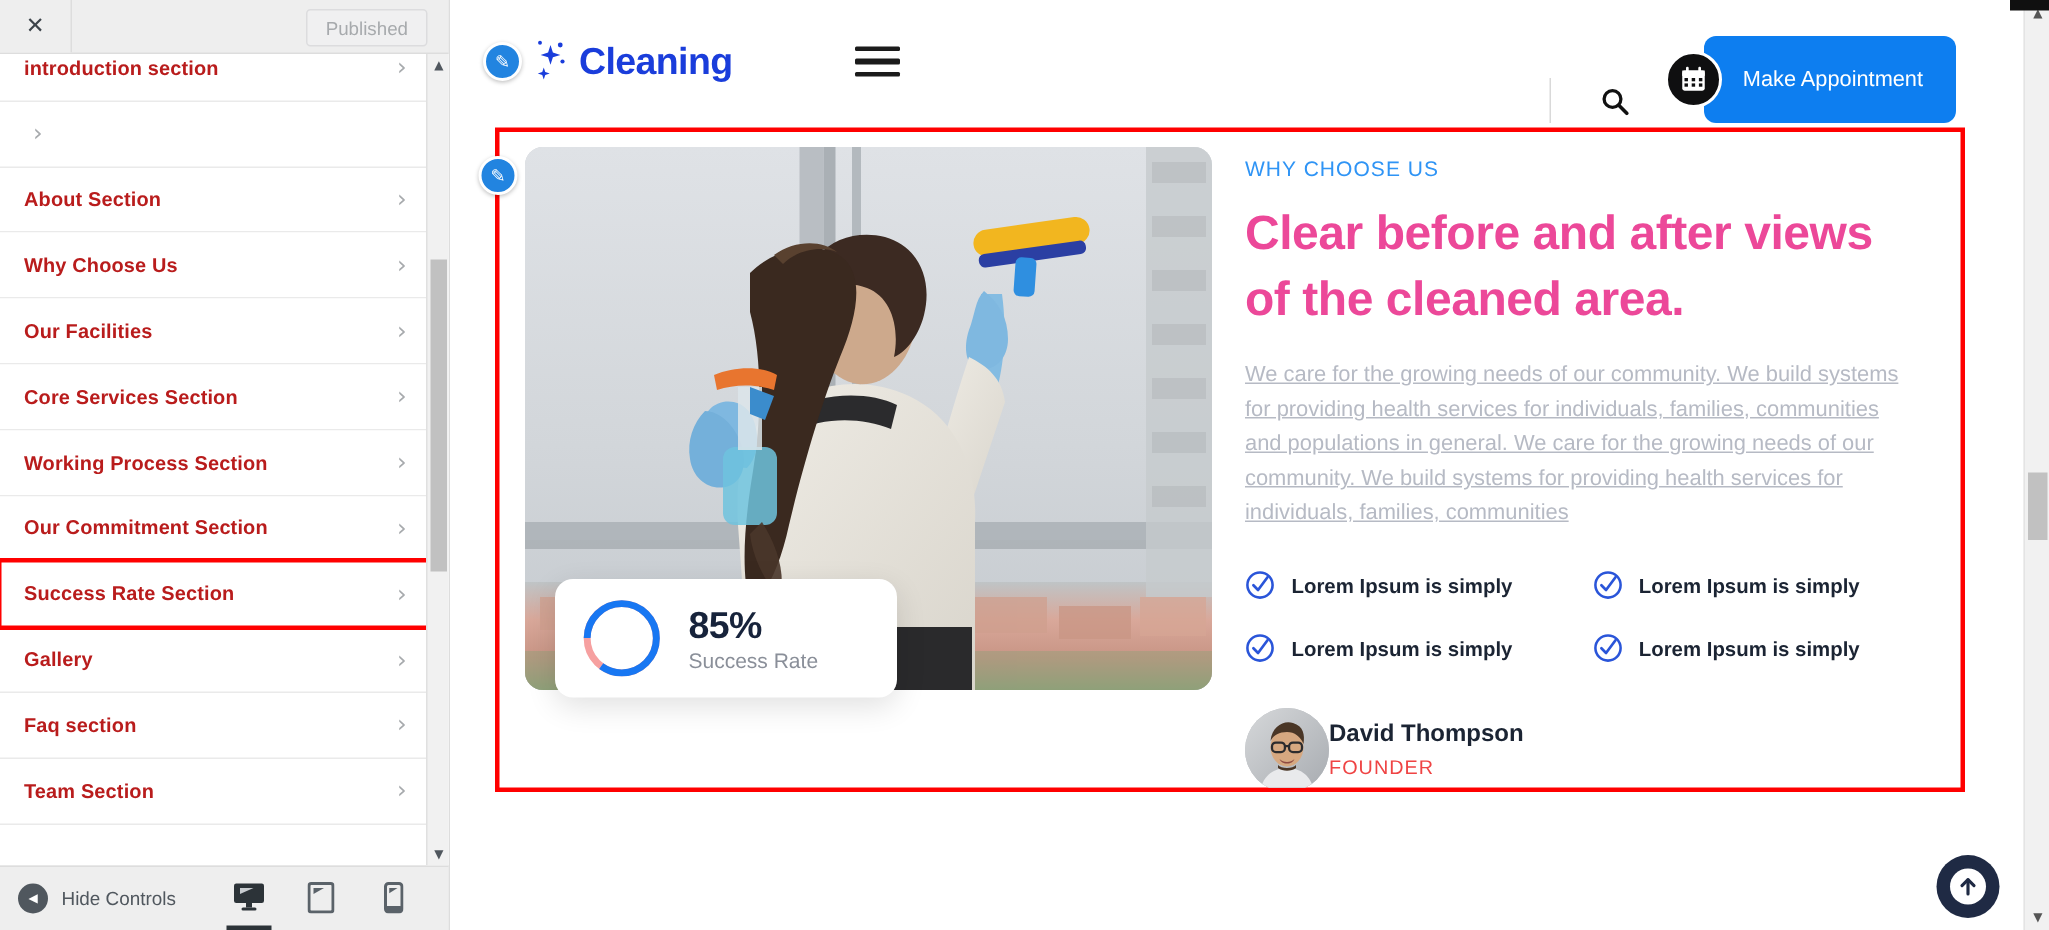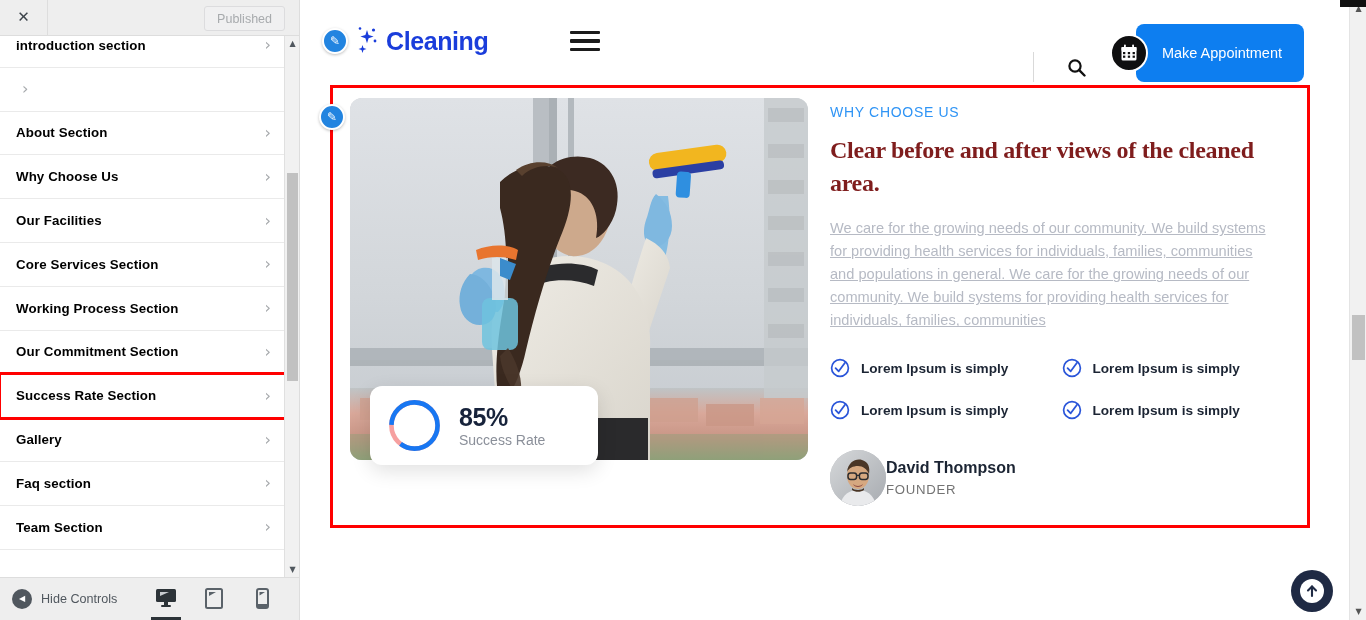--- a/index.html
+++ b/index.html
@@ -92,21 +92,21 @@
     align-items: center;
     padding: 0 14px 0 16px;
     border-bottom: 1px solid #eaeaea;
     background: #ffffff;
     cursor: pointer;
   }
   .sb-item-label {
     flex: 1 1 auto;
     font-size: 13.3px;
     font-weight: 700;
-    color: #000000;
+    color: #b91c1c;
     letter-spacing: 0.1px;
     white-space: nowrap;
     overflow: hidden;
     text-overflow: ellipsis;
   }
   .sb-chevron {
     flex: 0 0 auto;
     color: #a7aaad;
     font-size: 16px;
     line-height: 1;
@@ -389,28 +389,27 @@
     padding-right: 20px;
     overflow: hidden;
   }
   .eyebrow {
     font-size: 14px;
     color: #2f94f5;
     letter-spacing: 0.7px;
     margin-bottom: 14px;
   }
   .headline {
-    font-size: 24px;
+    font-size: 32px;
     line-height: 1.36;
     font-weight: 700;
-    color: #7f1d1d;
+    color: #ec4899;
     letter-spacing: -0.3px;
     margin: 0 0 18px 0;
     max-width: 430px;
-    font-family: Liberation Serif, serif;
   }
   .paragraph {
     font-size: 14.6px;
     line-height: 1.58;
     color: #b6bac4;
     margin: 0;
     max-width: 448px;
     max-height: 113px;
     overflow: hidden;
     text-decoration: underline;
@@ -449,21 +448,21 @@
   }
   .avatar svg { display: block; width: 100%; height: 100%; }
   .founder-info { display: flex; flex-direction: column; gap: 5px; }
   .founder-name {
     font-size: 16px;
     font-weight: 700;
     color: #1b2433;
   }
   .founder-role {
     font-size: 13.2px;
-    color: #737373;
+    color: #ef4444;
     letter-spacing: 0.7px;
   }
 
   
   .scroll-top {
     position: absolute;
     right: 33px; bottom: 8px;
     width: 42px; height: 42px;
     border-radius: 50%;
     background: #1f2a44;

